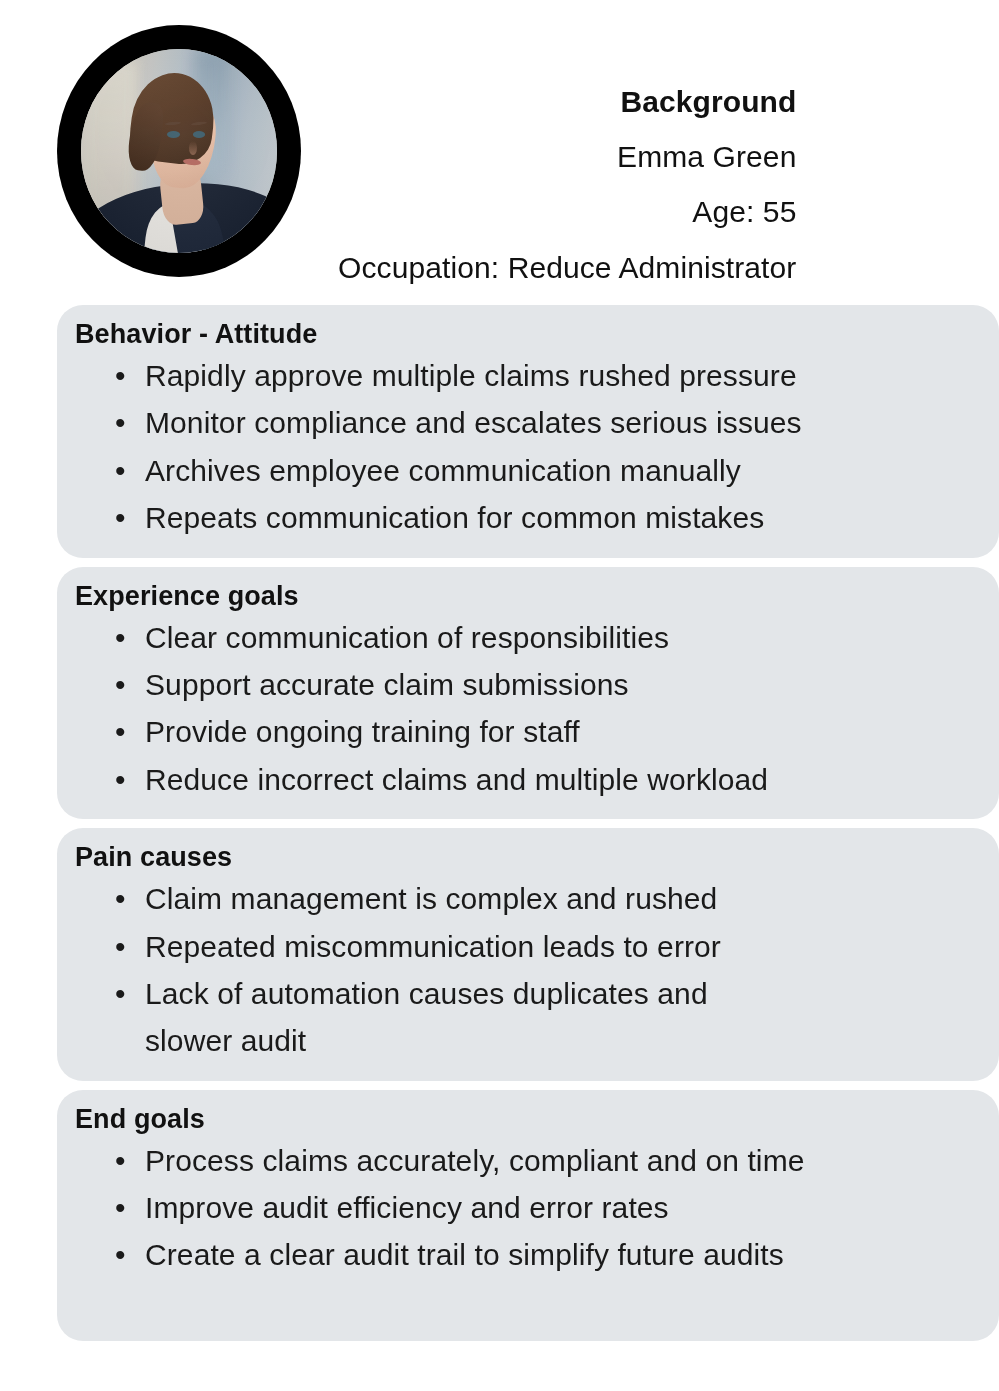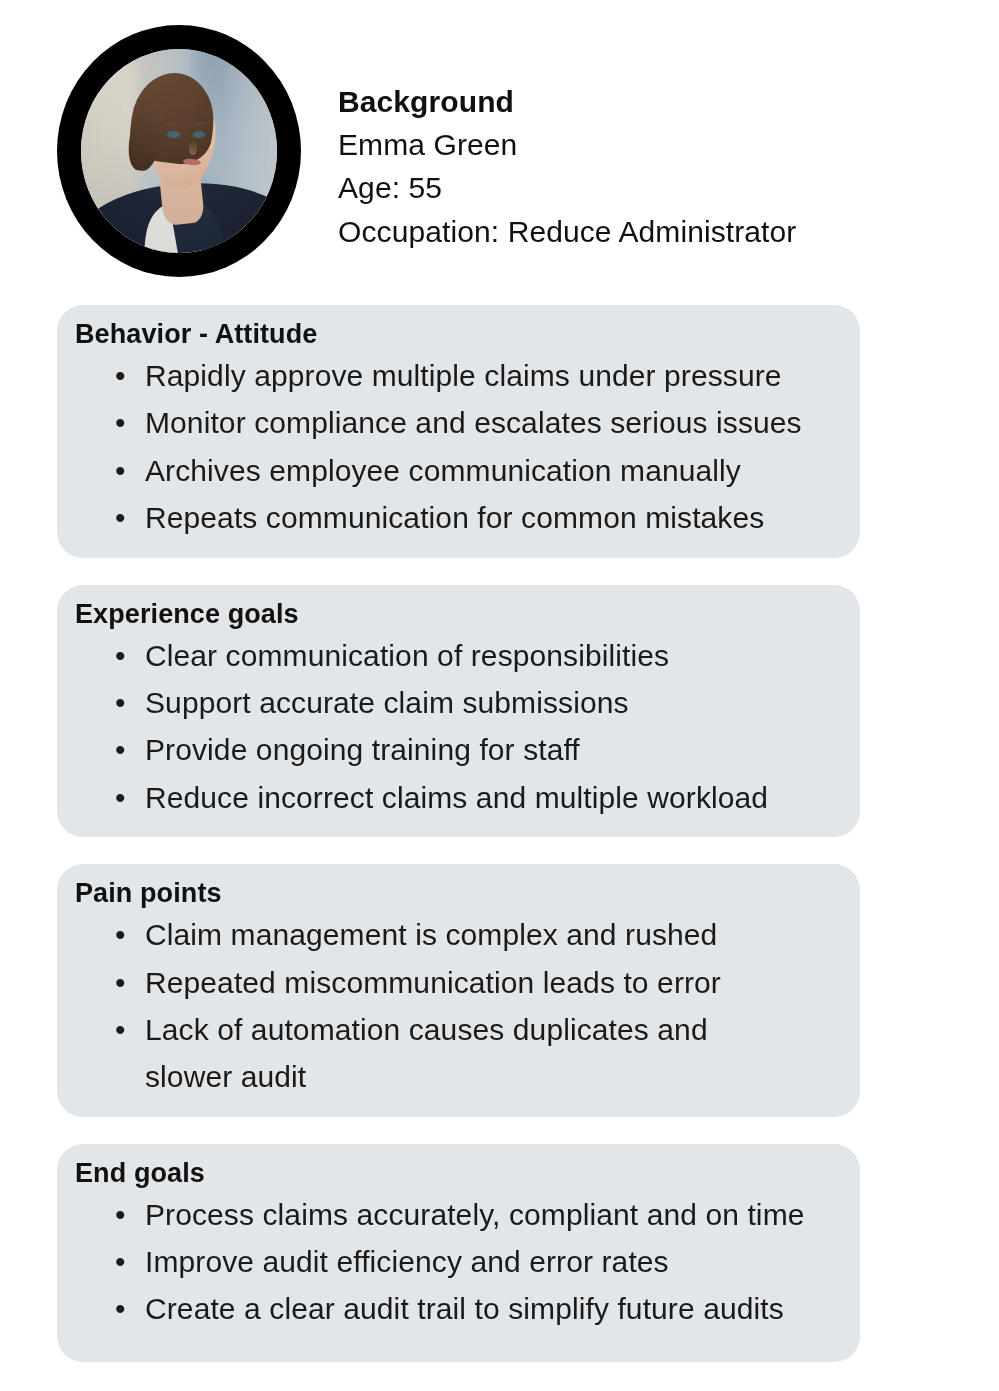--- a/index.html
+++ b/index.html
@@ -210,47 +210,49 @@
     position: absolute;
     inset: 0;
     backdrop-filter: blur(0px);
     background: radial-gradient(circle at 52% 42%, rgba(255,255,255,.06) 0%, rgba(0,0,0,.05) 75%);
   }
 
   .header-text {
     padding-left: 37px;
     padding-top: 55px;
     line-height: 1.44;
+    text-align: right;
   }
 
   .bg-title {
     font-size: 30px;
     font-weight: bold;
     color: #111111;
     letter-spacing: .1px;
   }
 
   .bg-line {
     font-size: 30px;
     font-weight: normal;
     color: #111111;
     letter-spacing: .1px;
+    margin-top: 12px;
   }
 
   
   .cards {
     padding: 0 56px 0 57px;
   }
 
   .card {
     background: #e3e6e9;
     border-radius: 26px;
     padding: 14px 24px 16px 18px;
-    margin-bottom: 27px;
-    width: 803px;
+    margin-bottom: 9px;
+    width: 942px;
   }
 
   .card-title {
     font-size: 27px;
     font-weight: bold;
     color: #111111;
     margin-bottom: 2px;
     letter-spacing: .1px;
   }
 
@@ -315,47 +317,47 @@
       <div class="bg-line">Occupation: Reduce Administrator</div>
     </div>
 
   </div>
 
   <div class="cards">
 
     <div class="card">
       <div class="card-title">Behavior - Attitude</div>
       <ul class="card-list">
-        <li>Rapidly approve multiple claims under pressure</li>
+        <li>Rapidly approve multiple claims rushed pressure</li>
         <li>Monitor compliance and escalates serious issues</li>
         <li>Archives employee communication manually</li>
         <li>Repeats communication for common mistakes</li>
       </ul>
     </div>
 
     <div class="card">
       <div class="card-title">Experience goals</div>
       <ul class="card-list">
         <li>Clear communication of responsibilities</li>
         <li>Support accurate claim submissions</li>
         <li>Provide ongoing training for staff</li>
         <li>Reduce incorrect claims and multiple workload</li>
       </ul>
     </div>
 
     <div class="card">
-      <div class="card-title">Pain points</div>
+      <div class="card-title">Pain causes</div>
       <ul class="card-list">
         <li>Claim management is complex and rushed</li>
         <li>Repeated miscommunication leads to error</li>
         <li style="max-width:700px">Lack of automation causes duplicates and slower audit</li>
       </ul>
     </div>
 
-    <div class="card" style="padding-bottom:29px">
+    <div class="card" style="padding-bottom:62px">
       <div class="card-title">End goals</div>
       <ul class="card-list">
         <li>Process claims accurately, compliant and on time</li>
         <li>Improve audit efficiency and error rates</li>
         <li>Create a clear audit trail to simplify future audits</li>
       </ul>
     </div>
 
   </div>
 

